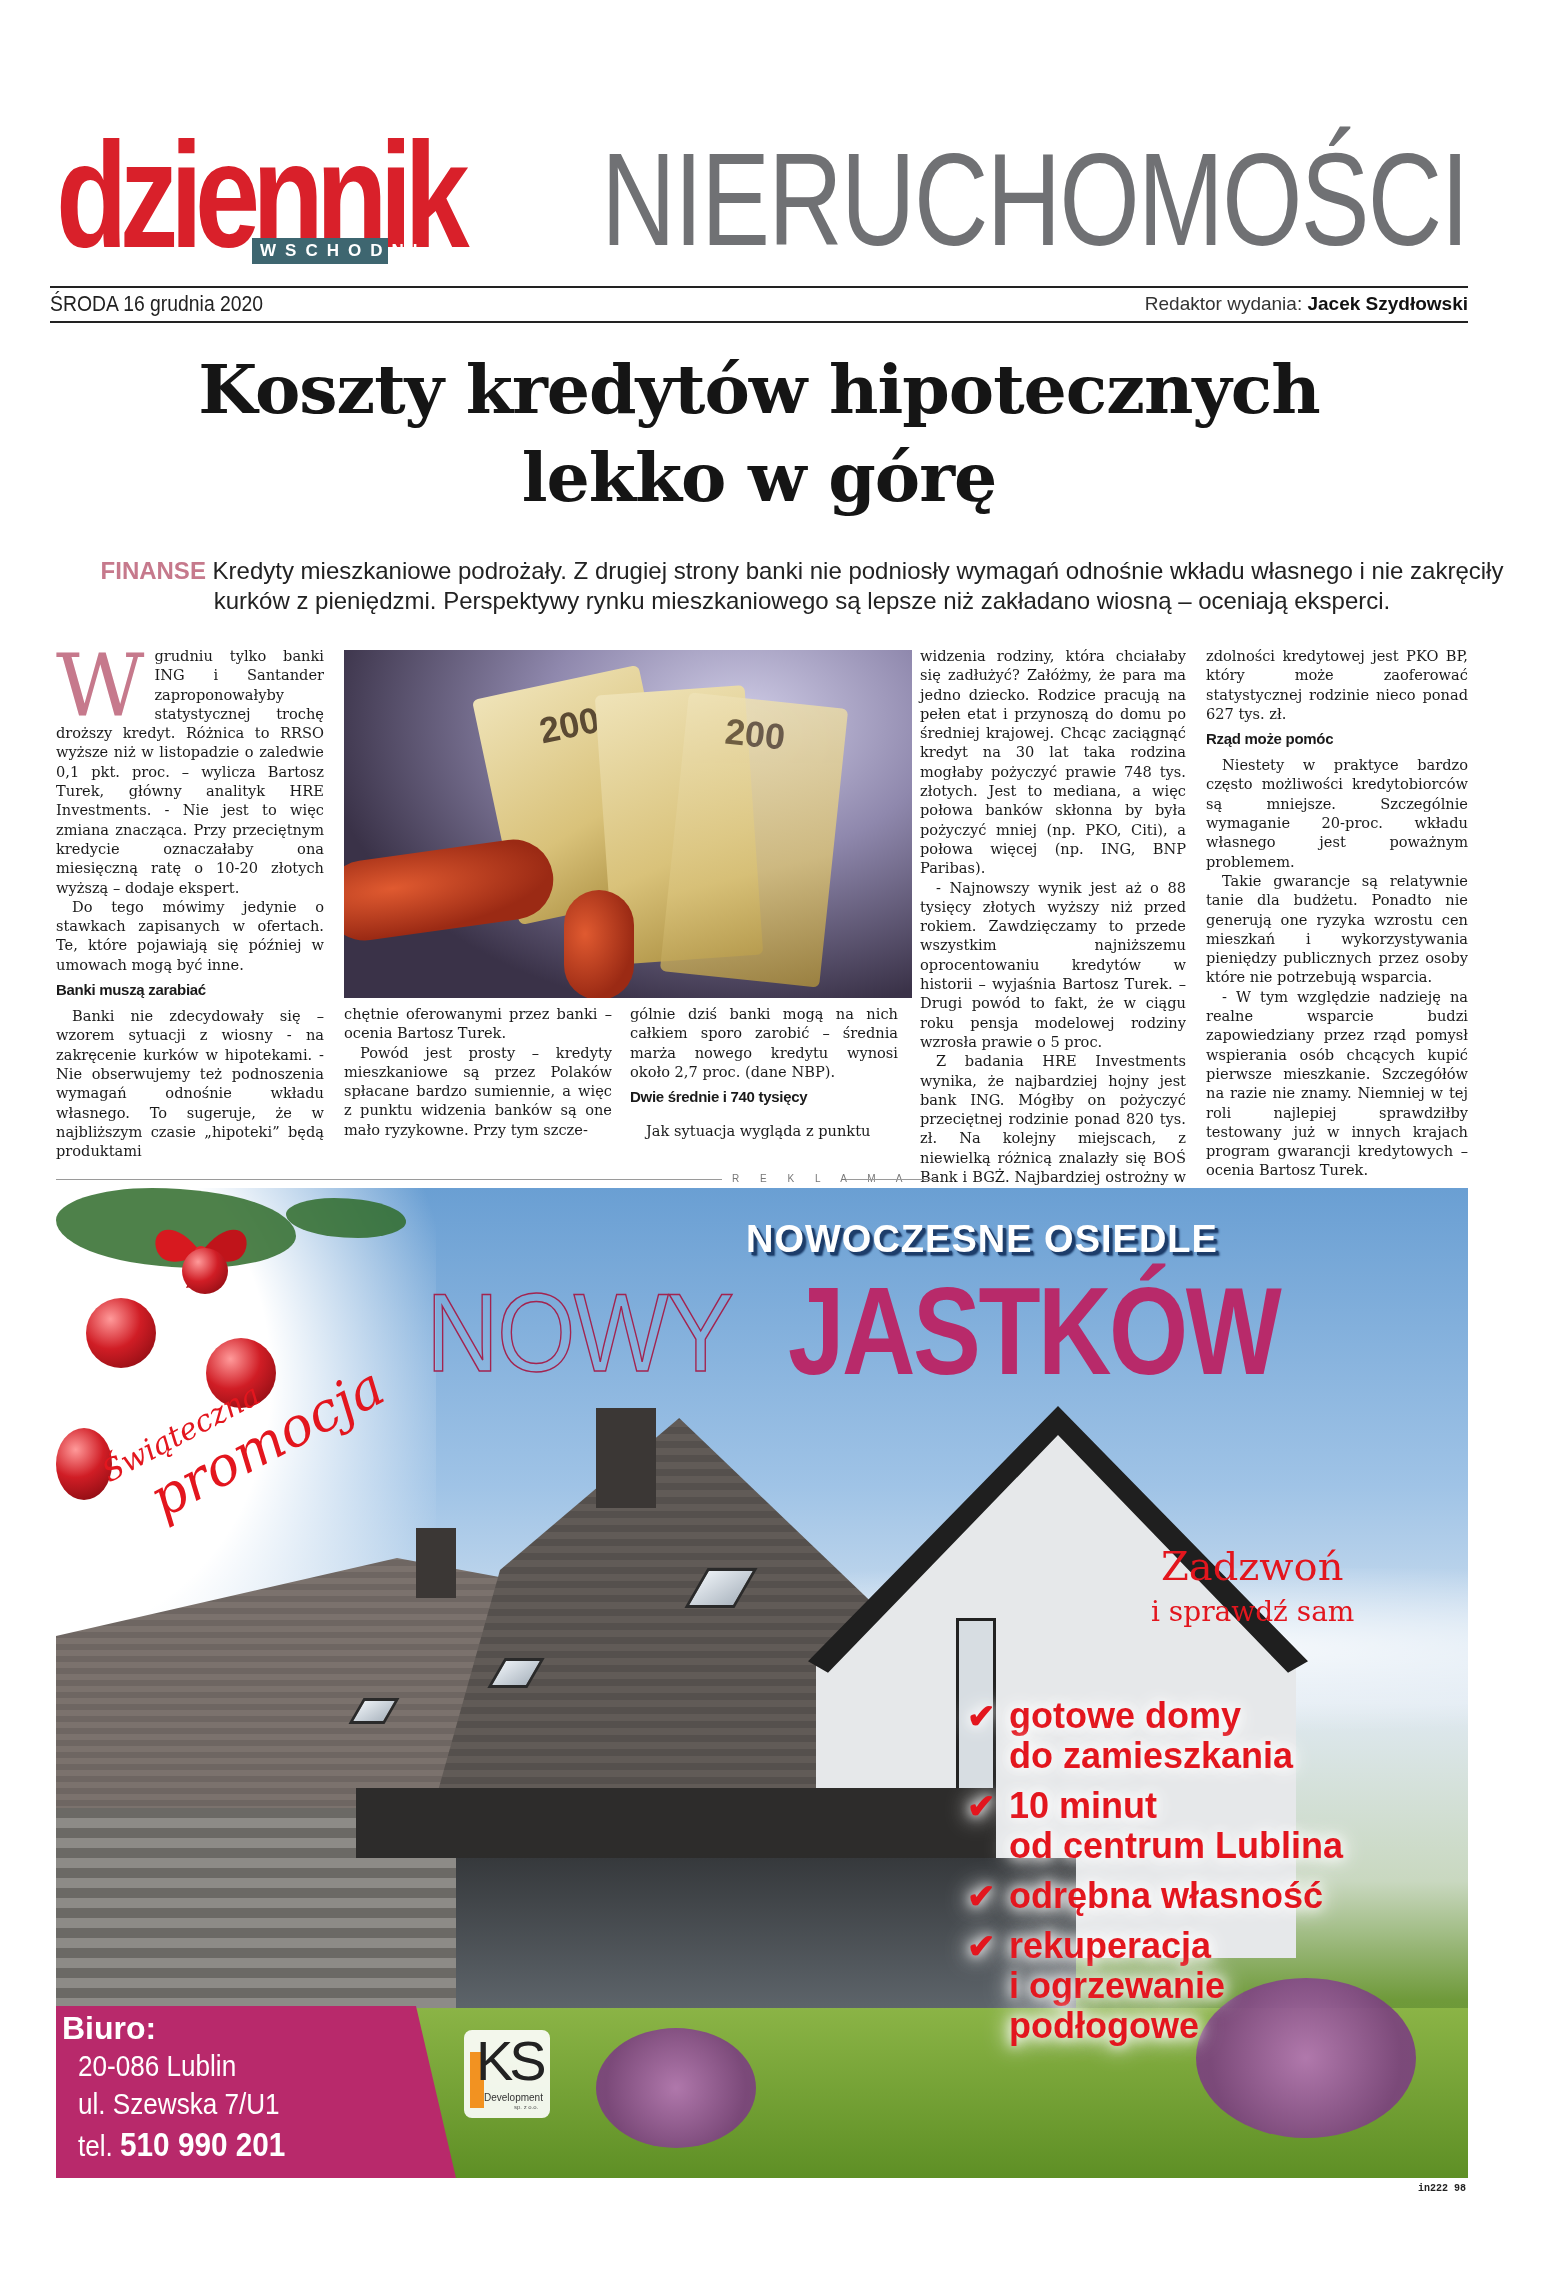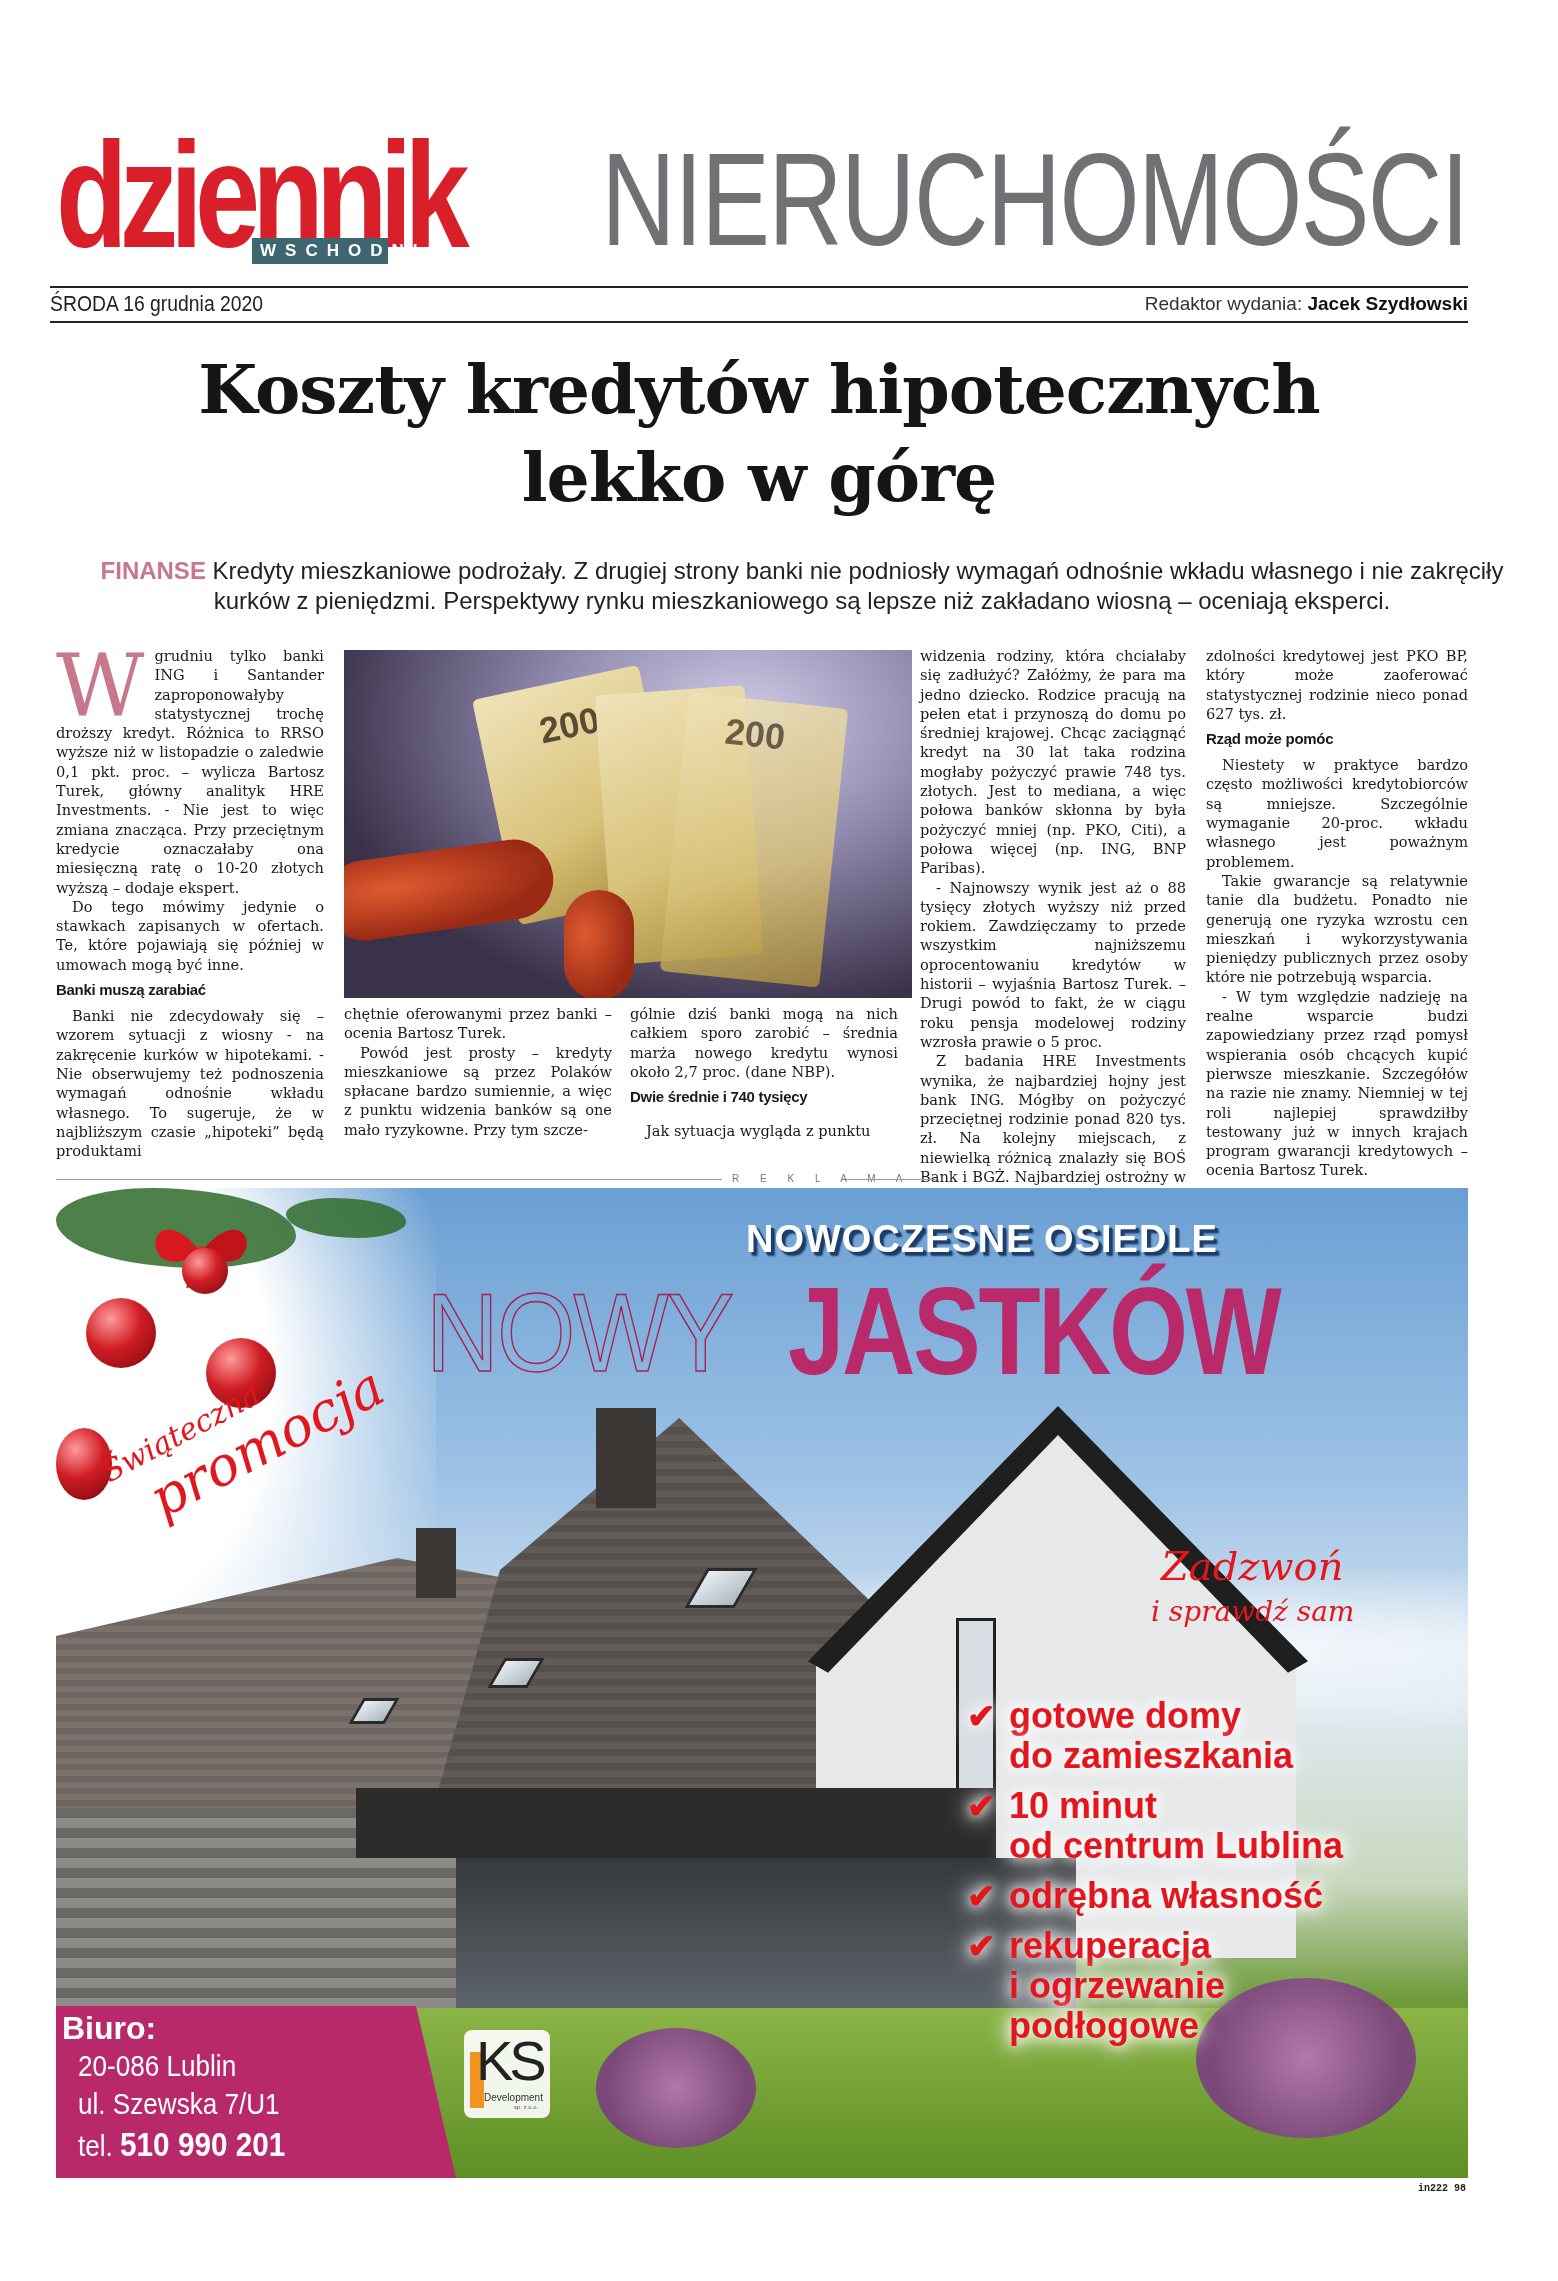--- a/index.html
+++ b/index.html
@@ -97,21 +97,21 @@
   .glass { position: absolute; left: 400px; top: 670px; width: 620px; height: 150px; background: linear-gradient(180deg, #36393c, #5d646a); }
   .window-tall { position: absolute; left: 900px; top: 430px; width: 40px; height: 180px; background: #d7dde2; border: 3px solid #222; }
   .lawn { position: absolute; left: 0; top: 820px; width: 1412px; height: 170px; background: linear-gradient(180deg, #8bb446, #5e8f25); }
   .shrub { position: absolute; border-radius: 50%; background: radial-gradient(circle, #b673b8, #7b3f80 70%); opacity: 0.9; }
 
   
   .bullets { position: absolute; left: 905px; top: 508px; width: 500px; }
   .bullet { position: relative; font-family: "Liberation Sans", sans-serif; font-weight: bold; font-size: 36px; line-height: 40px;
     color: #e3161e; margin-bottom: 10px; padding-left: 48px; text-shadow: 0 0 12px #fff, 0 0 20px #fff, 0 0 28px #fff; }
   .bullet .tick { position: absolute; left: 6px; top: 0; font-size: 34px; }
-  .call-script { position: absolute; left: 1105px; top: 355px; font-family: "DejaVu Serif", serif; font-style: italic; color: #e3161e; }
+  .call-script { position: absolute; left: 1105px; top: 355px; font-family: "DejaVu Serif", serif; color: #e3161e; }
   .call-script .c1 { font-size: 40px; display: block; }
   .call-script .c2 { font-size: 28px; display: block; margin-top: 6px; margin-left: -10px; }
 
   
   .contact { position: absolute; left: 0; top: 818px; width: 400px; height: 172px; background: #b8296b;
     clip-path: polygon(0 0, 90% 0, 100% 100%, 0 100%); font-family: "Liberation Sans", sans-serif; font-weight: bold; color: #ffffff; }
   .contact .label { position: absolute; left: 6px; top: 4px; font-size: 32px; }
   .contact .line { position: absolute; left: 22px; font-size: 29px; font-weight: normal; transform: scaleX(0.9); transform-origin: left; white-space: nowrap; }
   .contact .line b { font-size: 33px; }
 

